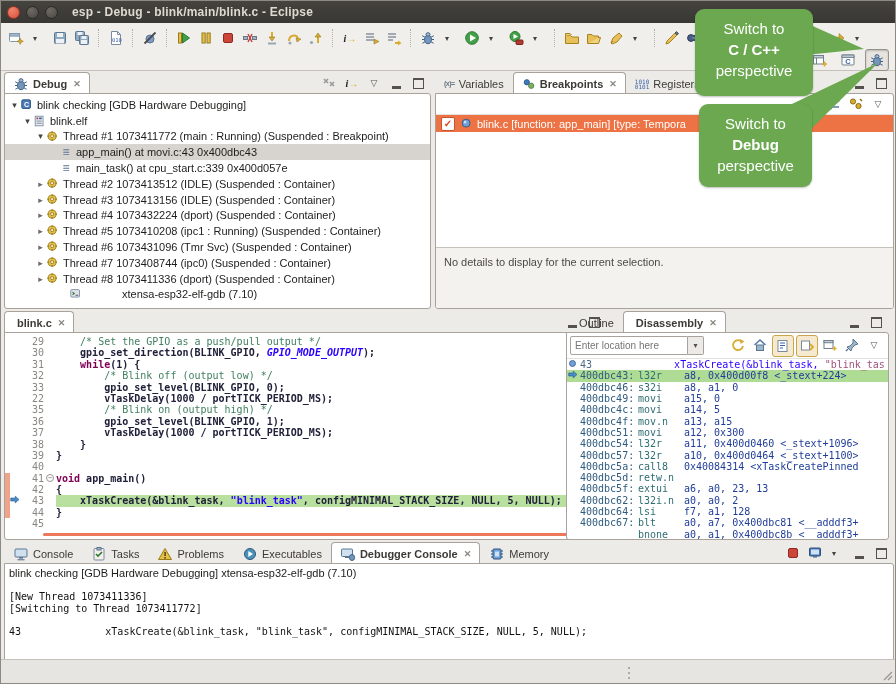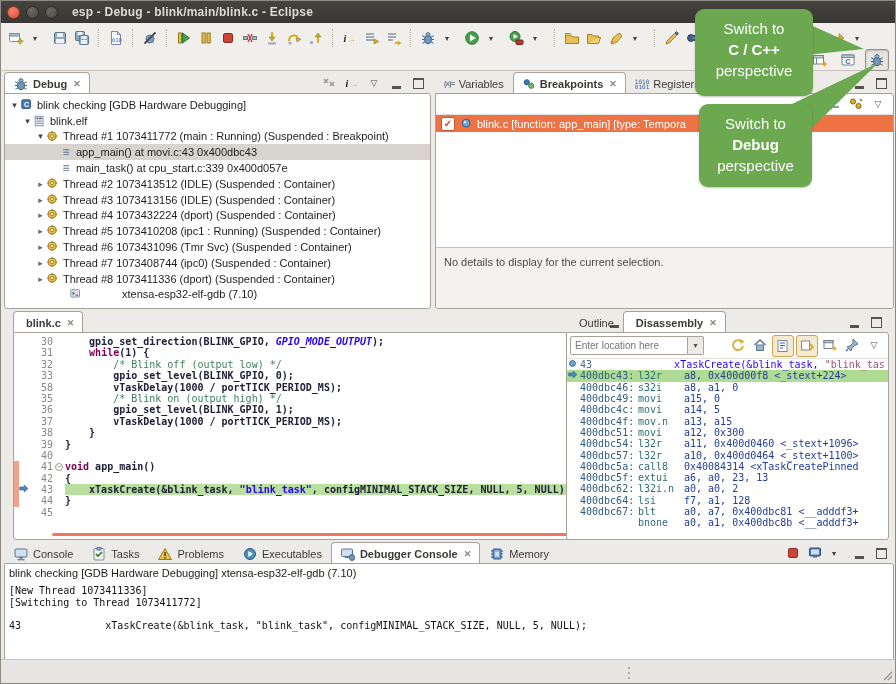--- a/index.html
+++ b/index.html
@@ -47,21 +47,21 @@
   .iico{width:14px;margin-right:3px;display:inline-flex;justify-content:center;flex:none;}
   
   .bp-panel{left:434px;top:71px;width:459px;height:237px;}
   .bp-toolbar{height:20px;display:flex;justify-content:flex-end;align-items:center;border-bottom:1px solid #e3e1dd;padding-right:4px;}
   .bp-row{height:17px;display:flex;align-items:center;background:#ed7244;color:#fff;font-size:11px;white-space:nowrap;padding-left:5px;}
   .cbx{width:12px;height:12px;background:#fff;border:1px solid #c4552e;border-radius:2px;color:#d84315;
        font-size:10px;line-height:11px;text-align:center;font-weight:bold;margin-right:5px;flex:none;}
   .bp-details{position:absolute;left:0;right:0;bottom:0;height:61px;background:#f3f2ef;border-top:1px solid #c6c2bb;
               font-size:11px;color:#4c4a46;padding:8px 0 0 8px;box-sizing:border-box;}
   
-  .editor-panel{left:12px;top:310px;width:603px;height:229px;padding-left:33px;}
+  .editor-panel{left:3px;top:310px;width:603px;height:229px;}
   .code{font-family:"DejaVu Sans Mono",monospace;font-size:10px;line-height:11.4px;padding-top:3px;}
   .crow{display:flex;height:11.4px;}
   .cbar{width:5px;flex:none;}
   .cbar.chg{background:#f0a38b;}
   .lnum{width:22px;text-align:right;color:#8a8782;flex:none;}
   .fcol{width:12px;flex:none;display:flex;align-items:center;justify-content:center;}
   .fold{width:8px;height:8px;border:1px solid #9a9792;border-radius:50%;font-size:7px;line-height:6px;
         text-align:center;color:#6e6b66;background:#fff;box-sizing:border-box;}
   .ctext{white-space:pre;flex:1;color:#20203a;font-weight:600;}
   .crow.cur .ctext{background:#b9e09f;}
@@ -83,21 +83,21 @@
   .daddr{width:58px;flex:none;color:#2e5b7e;}
   .dop{width:46px;flex:none;color:#2e6e73;}
   .dargs{color:#203d99;text-align:right;}
   .dnum{color:#4d6b85;width:58px;flex:none;}
   .dsrc{color:#2a00ff;}
   .dstr{color:#a0527a;}
   .drow.hl{background:#aedc95;}
   
   .console-panel{left:3px;top:541px;width:890px;height:120px;}
   .cons{padding:3px 0 0 4px;}
-  .cons-title{font-size:11px;color:#1c1b19;margin-bottom:6px;}
+  .cons-title{font-size:11px;color:#1c1b19;margin-bottom:12px;}
   .cline{font-family:"DejaVu Sans Mono",monospace;font-size:10px;line-height:11.7px;white-space:pre;color:#111;}
   
   .statusbar{position:absolute;left:0;bottom:0;width:100%;height:23px;background:#e7e5e1;border-top:1px solid #c6c2bb;}
   .sashdots{position:absolute;left:627px;top:4px;width:3px;}
   .sashdots i{display:block;width:2px;height:2px;border-radius:50%;background:#9b9791;margin:3px 0;}
   .grip{position:absolute;right:2px;bottom:2px;}
   
   .tails{position:absolute;left:680px;top:0;width:216px;height:210px;z-index:59;pointer-events:none;}
   .callout{position:absolute;z-index:60;background:#6ba84f;border-radius:9px;color:#fff;text-align:center;
            font-size:15px;line-height:21px;padding-top:9px;box-sizing:border-box;box-shadow:0 1px 2px rgba(0,0,0,.25);}
@@ -629,20 +629,27 @@
           <span class="ico">
             <span class="wmax"></span>
           </span>
         </div>
     </div>
     <div class="content">
       <div class="code" id="editor-lines">
           <div class="crow">
             <span class="cbar"></span>
             <span style="width: 12px; flex: 0 0 auto;"></span>
+            <span class="lnum">29</span>
+            <span class="fcol"></span>
+            <span class="ctext"><span class="cm">    /* Set the GPIO as a push/pull output */</span></span>
+          </div>
+          <div class="crow">
+            <span class="cbar"></span>
+            <span style="width: 12px; flex: 0 0 auto;"></span>
             <span class="lnum">30</span>
             <span class="fcol"></span>
             <span class="ctext"><span class="pl">    gpio_set_direction(BLINK_GPIO, </span><span class="mac">GPIO_MODE_OUTPUT</span><span class="pl">);</span></span>
           </div>
           <div class="crow">
             <span class="cbar"></span>
             <span style="width: 12px; flex: 0 0 auto;"></span>
             <span class="lnum">31</span>
             <span class="fcol"></span>
             <span class="ctext"><span class="pl">    </span><span class="kw">while</span><span class="pl">(1) {</span></span>
@@ -657,21 +664,21 @@
           <div class="crow">
             <span class="cbar"></span>
             <span style="width: 12px; flex: 0 0 auto;"></span>
             <span class="lnum">33</span>
             <span class="fcol"></span>
             <span class="ctext"><span class="pl">        gpio_set_level(BLINK_GPIO, 0);</span></span>
           </div>
           <div class="crow">
             <span class="cbar"></span>
             <span style="width: 12px; flex: 0 0 auto;"></span>
-            <span class="lnum">58</span>
+            <span class="lnum">22</span>
             <span class="fcol"></span>
             <span class="ctext"><span class="pl">        vTaskDelay(1000 / portTICK_PERIOD_MS);</span></span>
           </div>
           <div class="crow">
             <span class="cbar"></span>
             <span style="width: 12px; flex: 0 0 auto;"></span>
             <span class="lnum">35</span>
             <span class="fcol"></span>
             <span class="ctext"><span class="cm">        /* Blink on (output high) */</span></span>
           </div>
@@ -835,20 +842,21 @@
                 <polygon points="1,4 7,4 7,1.5 12,6 7,10.5 7,8 1,8" fill="#4b8bc8" stroke="#1f5a8f" stroke-width=".8"></polygon>
               </svg></span><span class="daddr">400dbc43:</span><span class="dop">l32r</span><span class="dargs">a8, 0x400d00f8 &lt;_stext+224&gt;</span></div>
           <div class="drow"><span class="dgut"></span><span class="daddr">400dbc46:</span><span class="dop">s32i</span><span class="dargs">a8, a1, 0</span></div>
           <div class="drow"><span class="dgut"></span><span class="daddr">400dbc49:</span><span class="dop">movi</span><span class="dargs">a15, 0</span></div>
           <div class="drow"><span class="dgut"></span><span class="daddr">400dbc4c:</span><span class="dop">movi</span><span class="dargs">a14, 5</span></div>
           <div class="drow"><span class="dgut"></span><span class="daddr">400dbc4f:</span><span class="dop">mov.n</span><span class="dargs">a13, a15</span></div>
           <div class="drow"><span class="dgut"></span><span class="daddr">400dbc51:</span><span class="dop">movi</span><span class="dargs">a12, 0x300</span></div>
           <div class="drow"><span class="dgut"></span><span class="daddr">400dbc54:</span><span class="dop">l32r</span><span class="dargs">a11, 0x400d0460 &lt;_stext+1096&gt;</span></div>
           <div class="drow"><span class="dgut"></span><span class="daddr">400dbc57:</span><span class="dop">l32r</span><span class="dargs">a10, 0x400d0464 &lt;_stext+1100&gt;</span></div>
           <div class="drow"><span class="dgut"></span><span class="daddr">400dbc5a:</span><span class="dop">call8</span><span class="dargs">0x40084314 &lt;xTaskCreatePinned</span></div>
+          <div class="drow"><span class="dgut"></span><span class="daddr">400dbc5d:</span><span class="dop">retw.n</span><span class="dargs"></span></div>
           <div class="drow"><span class="dgut"></span><span class="daddr">400dbc5f:</span><span class="dop">extui</span><span class="dargs">a6, a0, 23, 13</span></div>
           <div class="drow"><span class="dgut"></span><span class="daddr">400dbc62:</span><span class="dop">l32i.n</span><span class="dargs">a0, a0, 2</span></div>
           <div class="drow"><span class="dgut"></span><span class="daddr">400dbc64:</span><span class="dop">lsi</span><span class="dargs">f7, a1, 128</span></div>
           <div class="drow"><span class="dgut"></span><span class="daddr">400dbc67:</span><span class="dop">blt</span><span class="dargs">a0, a7, 0x400dbc81 &lt;__adddf3+</span></div>
           <div class="drow"><span class="dgut"></span><span class="daddr"></span><span class="dop">bnone</span><span class="dargs">a0, a1, 0x400dbc8b &lt;__adddf3+</span></div>
         </div>
     </div>
   </div>
 
   <div class="panel console-panel">

